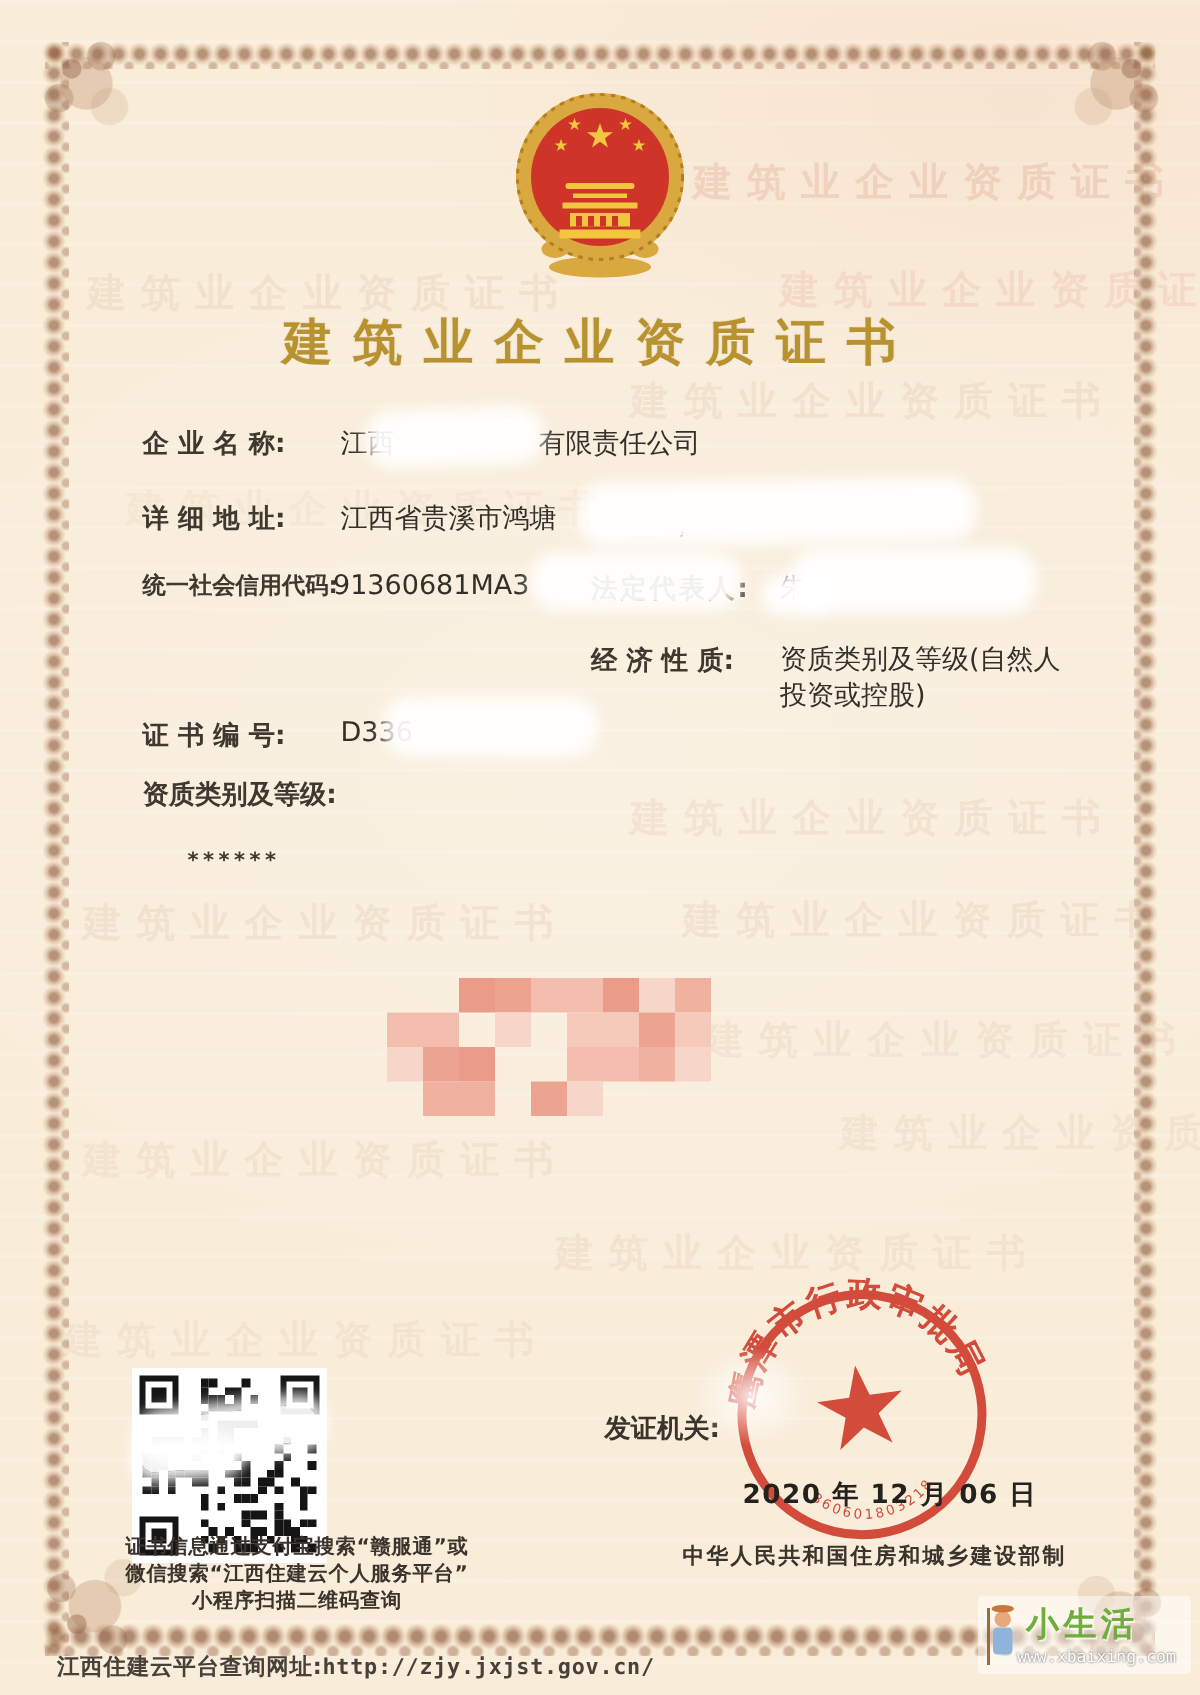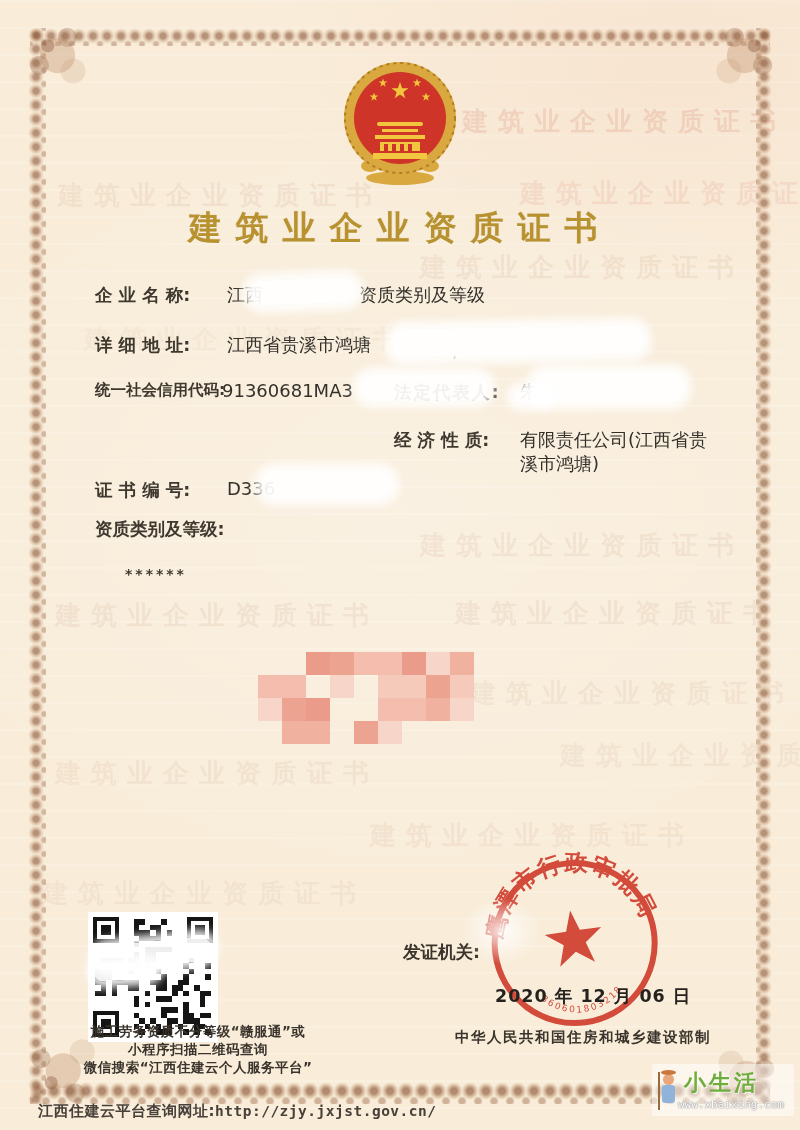--- a/index.html
+++ b/index.html
@@ -145,37 +145,37 @@
           <rect x="52" y="84" width="4" height="7"></rect>
         <rect x="60" y="84" width="4" height="7"></rect>
           <rect x="68" y="84" width="4" height="7"></rect>
       </g>
     </svg>
   </div>
 
   <div class="abs title">建筑业企业资质证书</div>
 
   <div class="row" style="left:95px;top:283px;">
-    <span class="lbl w132">企 业 名 称:</span><span class="val">江西</span><span class="val" style="margin-left:96px;">资质类别及等级</span>
+    <span class="lbl w132">企 业 名 称:</span><span class="val">江西</span><span class="val" style="margin-left:96px;">有限责任公司</span>
   </div>
 
   <div class="row" style="left:95px;top:333px;">
     <span class="lbl w132">详 细 地 址:</span><span class="val">江西省贵溪市鸿塘</span>
   </div>
   <span class="quote-tail" style="left:452px;top:340px;">,</span>
 
   <div class="row" style="left:95px;top:380px;">
     <span class="lbl w127">统一社会信用代码:</span><span class="val">91360681MA3</span>
   </div>
   <div class="row" style="left:394px;top:380px;">
     <span class="lbl w126" style="letter-spacing:2px;">法定代表人:</span><span class="val">朱</span>
   </div>
 
   <div class="row" style="left:394px;top:428px;white-space:normal;width:330px;">
-    <span class="lbl w126">经 济 性 质:</span><span class="val" style="width:196px;white-space:normal;line-height:24px;">有限责任公司(江西省贵溪市鸿塘)</span>
+    <span class="lbl w126">经 济 性 质:</span><span class="val" style="width:196px;white-space:normal;line-height:24px;">资质类别及等级(自然人投资或控股)</span>
   </div>
 
   <div class="row" style="left:95px;top:478px;">
     <span class="lbl w132">证 书 编 号:</span><span class="val">D336</span>
   </div>
 
   <div class="row" style="left:95px;top:517px;">
     <span class="lbl">资质类别及等级:</span>
   </div>
   <div class="row" style="left:125px;top:566px;font-weight:bold;font-size:14px;letter-spacing:3px;color:#3e382e;">******</div>
@@ -671,23 +671,23 @@
         <div style="background: rgb(21, 21, 21);"></div>
       </div>
     <div class="finder" style="left:5px;top:5px;"></div>
     <div class="finder" style="right:5px;top:5px;"></div>
     <div class="finder" style="left:5px;bottom:5px;"></div>
   </div>
   <div class="redact" style="left:96px;top:941px;width:116px;height:25px;transform:rotate(-6deg);border-radius:14px;"></div>
   <div class="redact" style="left:94px;top:963px;width:62px;height:17px;transform:rotate(-4deg);"></div>
 
   <div class="abs qr-caption">
-    <div>施工劳务资质不分等级“赣服通”或</div>
+    <div>证书信息通过支付宝搜索“赣服通”或</div>
+    <div>微信搜索“江西住建云个人服务平台”</div>
     <div>小程序扫描二维码查询</div>
-    <div>微信搜索“江西住建云个人服务平台”</div>
   </div>
 
   <div class="abs issuer-label">发证机关:</div>
 
   <div class="abs seal-wrap">
     <svg width="195" height="195" viewBox="0 0 195 195">
       <defs>
         <path id="sealArc" d="M 27,107 A 71,71 0 1 1 167,107" fill="none"></path>
         <path id="sealNum" d="M 50,141 A 56,56 0 0 0 144,141" fill="none"></path>
       </defs>

